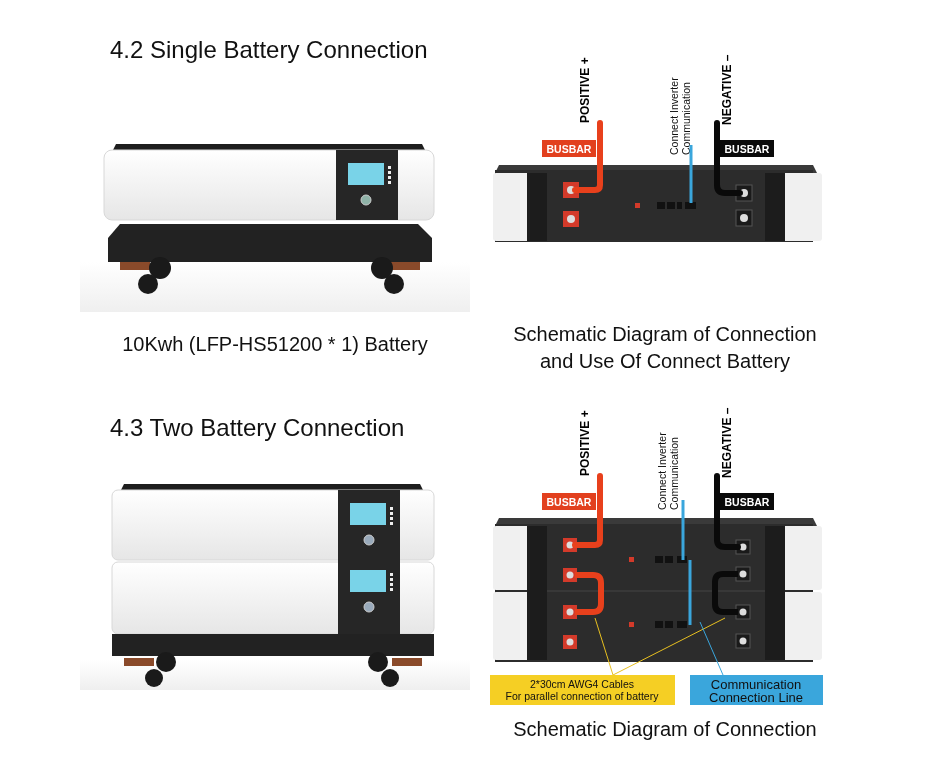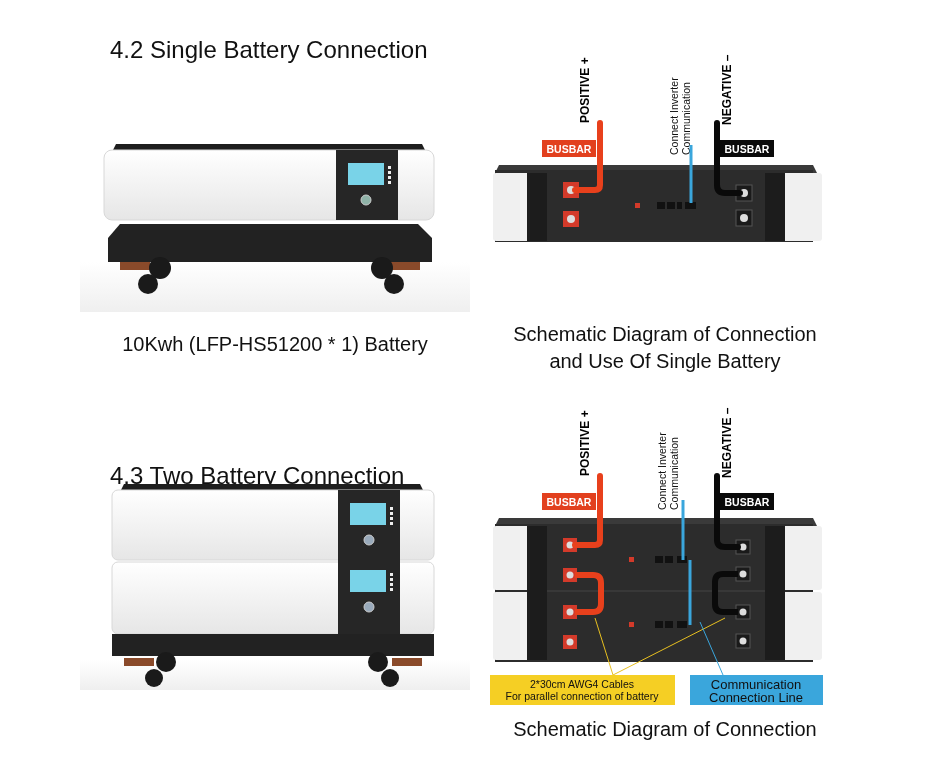--- a/index.html
+++ b/index.html
@@ -91,24 +91,24 @@
   <rect x="192" y="157" width="5" height="7" fill="#111"></rect>
     <rect x="200" y="157" width="11" height="7" fill="#111"></rect>
 
   <path d="M115 78 L115 140 Q115 145 110 145 L90 145" stroke="#e8401c" stroke-width="6" fill="none" stroke-linecap="round"></path>
   <path d="M206 100 L206 158" stroke="#3aa6dc" stroke-width="3" fill="none"></path>
   <path d="M232 78 L232 140 Q232 148 240 148 L255 148" stroke="#0a0a0a" stroke-width="6" fill="none" stroke-linecap="round"></path>
 </svg>
 
 <div class="abs caption" style="left:480px; top:321px; width:370px;">
   <div>Schematic Diagram of Connection</div>
-  <div>and Use Of Single Battery</div>
+  <div>and Use Of Connect Battery</div>
 </div>
 
-<div class="abs heading" style="left:110px; top:414px;margin-top:48px;">4.3 Two Battery Connection</div>
+<div class="abs heading" style="left:110px; top:414px;">4.3 Two Battery Connection</div>
 
 <svg class="photo" style="left:80px; top:470px;" width="390" height="220">
   <rect x="0" y="190" width="390" height="30" fill="url(#floor)" opacity="0.7"></rect>
   <path d="M44 14 L340 14 L344 22 L40 22 Z" fill="#1e1e1e"></path>
   <rect x="32" y="20" width="322" height="70" rx="6" fill="url(#shell)" stroke="#d8d8d8"></rect>
   <rect x="32" y="92" width="322" height="72" rx="6" fill="url(#shell)" stroke="#d8d8d8"></rect>
   <rect x="258" y="20" width="62" height="144" fill="#262626"></rect>
   <rect x="270" y="33" width="36" height="22" fill="#79d3e8"></rect>
   <rect x="270" y="100" width="36" height="22" fill="#79d3e8"></rect>
   <g fill="#eee">

